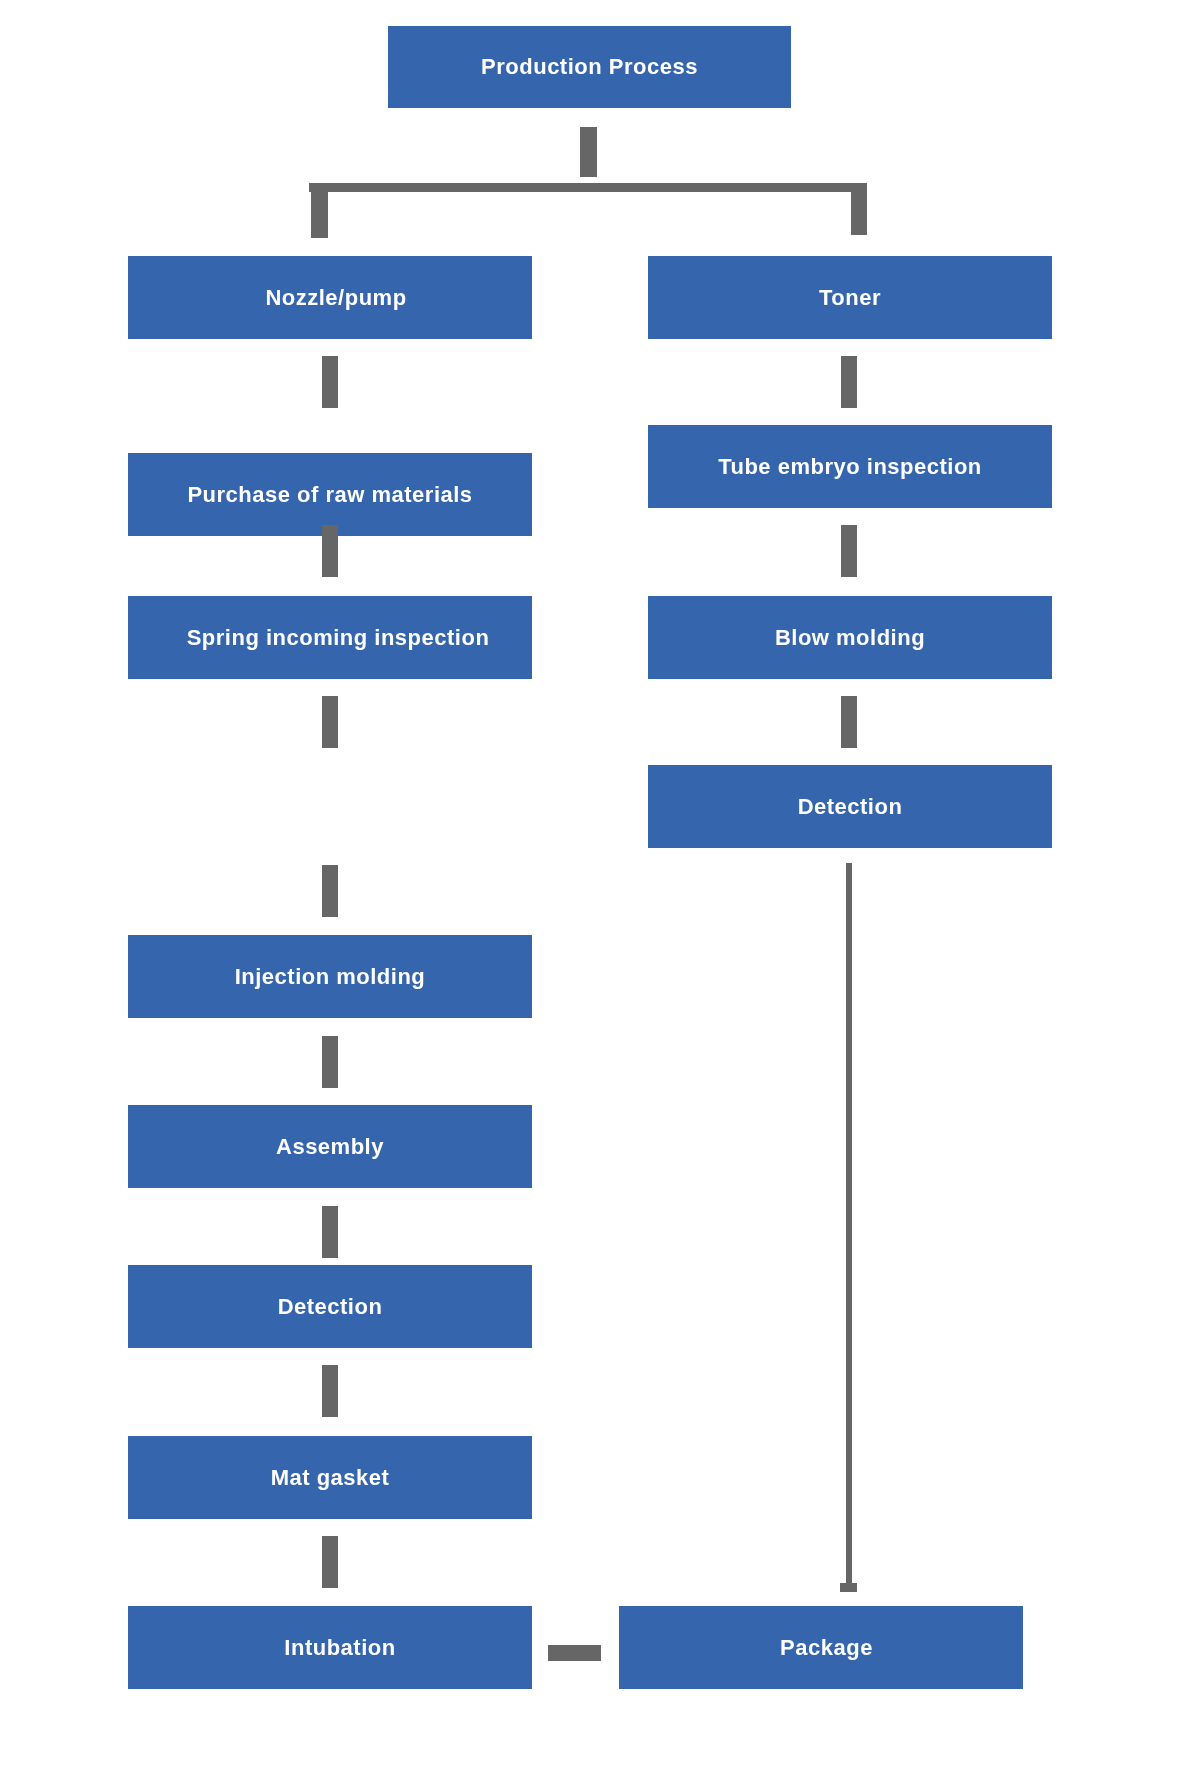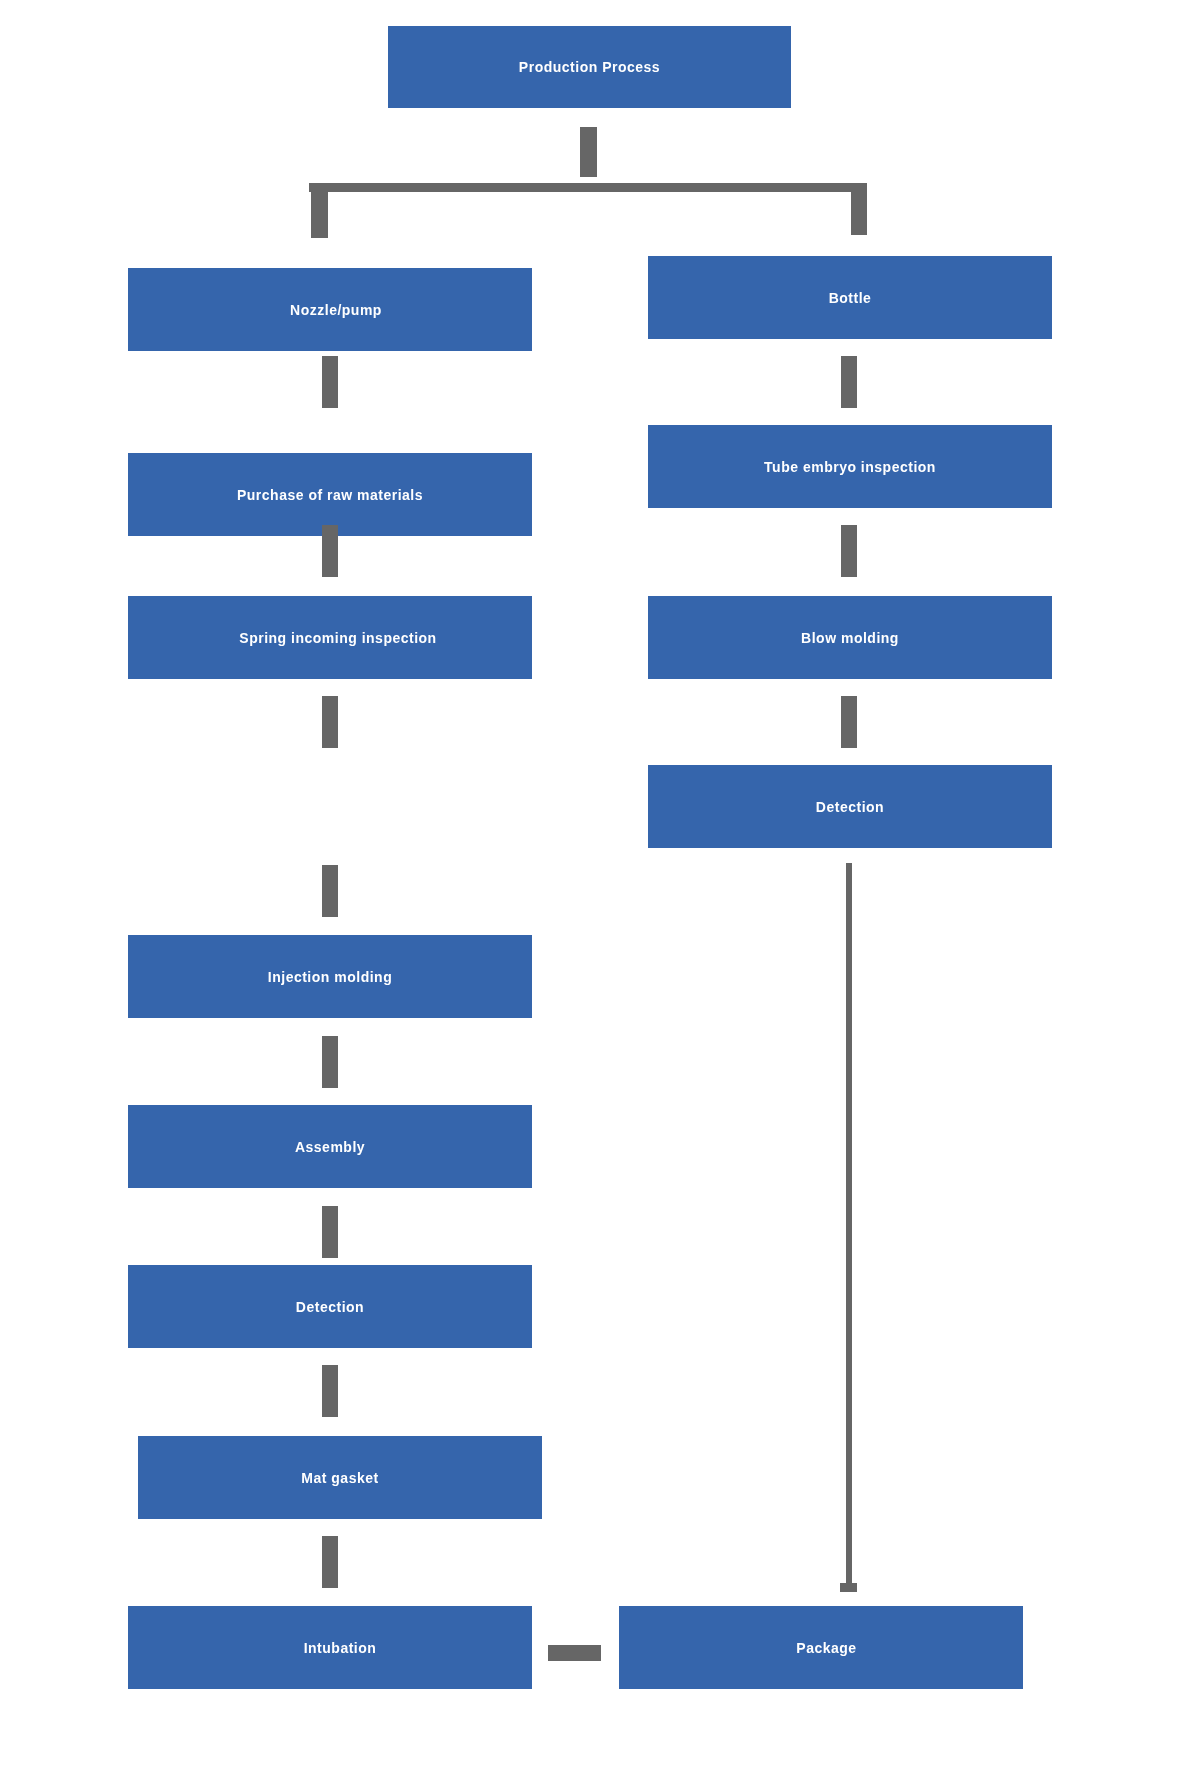--- a/index.html
+++ b/index.html
@@ -20,21 +20,21 @@
   }
   .node {
     position: absolute;
     width: 404px;
     height: 83px;
     background: var(--node-blue);
     color: var(--text-white);
     display: flex;
     align-items: center;
     justify-content: center;
-    font-size: 14px;
+    font-size: 22px;
     font-weight: 700;
     letter-spacing: 0.5px;
     text-align: center;
   }
   .node.root { width: 403px; height: 82px; }
   .col-left  { left: 128px; }
   .col-right { left: 648px; }
   .conn {
     position: absolute;
     background: var(--connector-gray);
@@ -50,39 +50,39 @@
   <div class="node root" style="left:388px; top:26px;">Production Process</div>
 
   <div class="conn" style="left:580px; top:127px; width:17px; height:50px;"></div>
 
   <div class="conn" style="left:309px; top:183px; width:557px; height:9px;"></div>
 
   <div class="conn" style="left:311px; top:183px; width:17px; height:55px;"></div>
 
   <div class="conn" style="left:851px; top:183px; width:16px; height:52px;"></div>
 
-  <div class="node col-left" style="top:268px;padding-left:12px;">Nozzle/pump</div>
+  <div class="node col-left" style="top:256px;padding-left:12px;">Nozzle/pump</div>
   <div class="node col-left" style="top:425px;margin-top:28px;">Purchase of raw materials</div>
   <div class="node col-left" style="top:596px;padding-left:16px;">Spring incoming inspection</div>
   <div class="node col-left" style="top:935px;">Injection molding</div>
   <div class="node col-left" style="top:1105px;">Assembly</div>
   <div class="node col-left" style="top:1265px;">Detection</div>
-  <div class="node col-left" style="top:1436px;margin-left:10px;">Mat gasket</div>
+  <div class="node col-left" style="top:1436px;">Mat gasket</div>
   <div class="node col-left" style="top:1606px;padding-left:20px;">Intubation</div>
 
   <div class="conn vbar-l" style="top:356px;"></div>
   <div class="conn vbar-l" style="top:525px;"></div>
   <div class="conn vbar-l" style="top:696px;"></div>
   <div class="conn vbar-l" style="top:865px;"></div>
   <div class="conn vbar-l" style="top:1036px;"></div>
   <div class="conn vbar-l" style="top:1206px;"></div>
   <div class="conn vbar-l" style="top:1365px;"></div>
   <div class="conn vbar-l" style="top:1536px;"></div>
 
-  <div class="node col-right" style="top:256px;">Bottle</div>
+  <div class="node col-right" style="top:256px;">Toner</div>
   <div class="node col-right" style="top:425px;">Tube embryo inspection</div>
   <div class="node col-right" style="top:596px;">Blow molding</div>
   <div class="node col-right" style="top:765px;">Detection</div>
 
   <div class="conn vbar-r" style="top:356px;"></div>
   <div class="conn vbar-r" style="top:525px;"></div>
   <div class="conn vbar-r" style="top:696px;"></div>
 
   <div class="conn" style="left:846px; top:863px; width:6px; height:720px;"></div>
   <div class="conn" style="left:840px; top:1583px; width:17px; height:9px;"></div>

